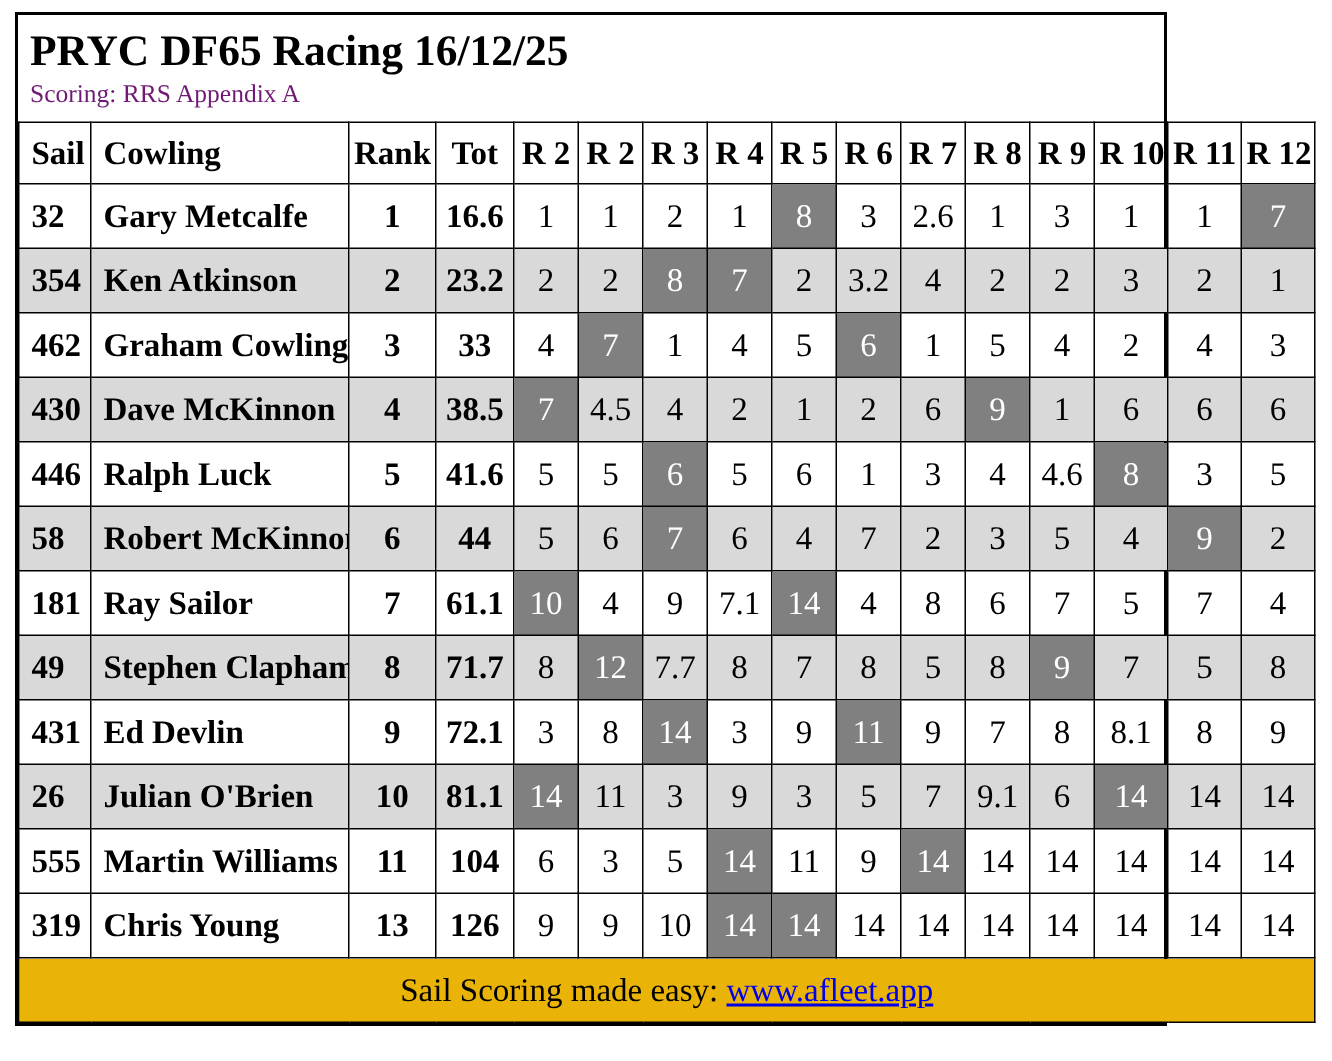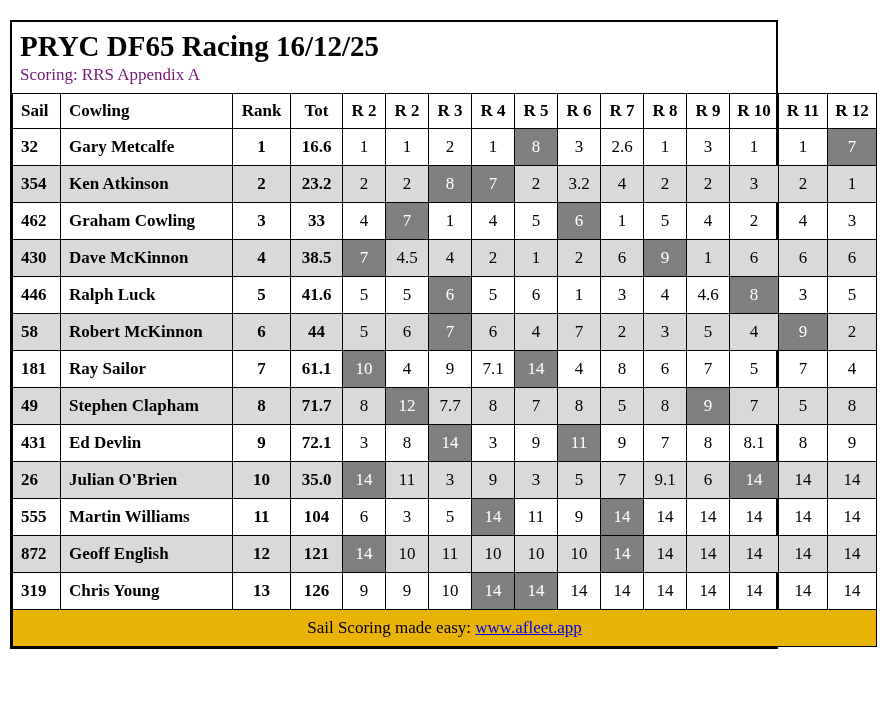--- a/index.html
+++ b/index.html
@@ -11,21 +11,21 @@
   }
   html,body{
     margin:0;
     padding:0;
     background:#ffffff;
     font-family:"Liberation Serif","DejaVu Serif",serif;
   }
   .sheet{
     box-sizing:border-box;
     width:768px;
-    margin:20px 10px;
+    margin:8px 10px;
     border:2px solid var(--border);
     background:#ffffff;
   }
   .title-block{
     padding:6px 0 8px 8px;
   }
   .title{
     font-size:29px;
     font-weight:bold;
     margin:0;
@@ -34,21 +34,21 @@
   }
   .subtitle{
     font-size:17px;
     margin:1px 0 0 0;
     color:#701a75;
   }
   table{
     width:100%;
     border-collapse:collapse;
     table-layout:fixed;
-    font-size:17px;
+    font-size:22px;
     color:#000;
   }
   th,td{
     border:1.5px solid var(--border);
     padding:8px 3px;
     text-align:center;
     vertical-align:middle;
     overflow:hidden;
     white-space:nowrap;
   }
@@ -284,21 +284,21 @@
           <td>7</td>
           <td>8</td>
           <td>8.1</td>
           <td>8</td>
           <td>9</td>
         </tr>
         <tr class="alt">
           <td class="left bold">26</td>
           <td class="left bold">Julian O'Brien</td>
           <td class="bold">10</td>
-          <td class="bold">35.0</td>
+          <td class="bold">81.1</td>
           <td class="discard">14</td>
           <td>11</td>
           <td>3</td>
           <td>9</td>
           <td>3</td>
           <td>5</td>
           <td>7</td>
           <td>9.1</td>
           <td>6</td>
           <td class="discard">14</td>
@@ -309,38 +309,20 @@
           <td class="left bold">555</td>
           <td class="left bold">Martin Williams</td>
           <td class="bold">11</td>
           <td class="bold">104</td>
           <td>6</td>
           <td>3</td>
           <td>5</td>
           <td class="discard">14</td>
           <td>11</td>
           <td>9</td>
-          <td class="discard">14</td>
-          <td>14</td>
-          <td>14</td>
-          <td>14</td>
-          <td>14</td>
-          <td>14</td>
-        </tr>
-        <tr class="alt">
-          <td class="left bold">872</td>
-          <td class="left bold">Geoff English</td>
-          <td class="bold">12</td>
-          <td class="bold">121</td>
-          <td class="discard">14</td>
-          <td>10</td>
-          <td>11</td>
-          <td>10</td>
-          <td>10</td>
-          <td>10</td>
           <td class="discard">14</td>
           <td>14</td>
           <td>14</td>
           <td>14</td>
           <td>14</td>
           <td>14</td>
         </tr>
         <tr>
           <td class="left bold">319</td>
           <td class="left bold">Chris Young</td>

